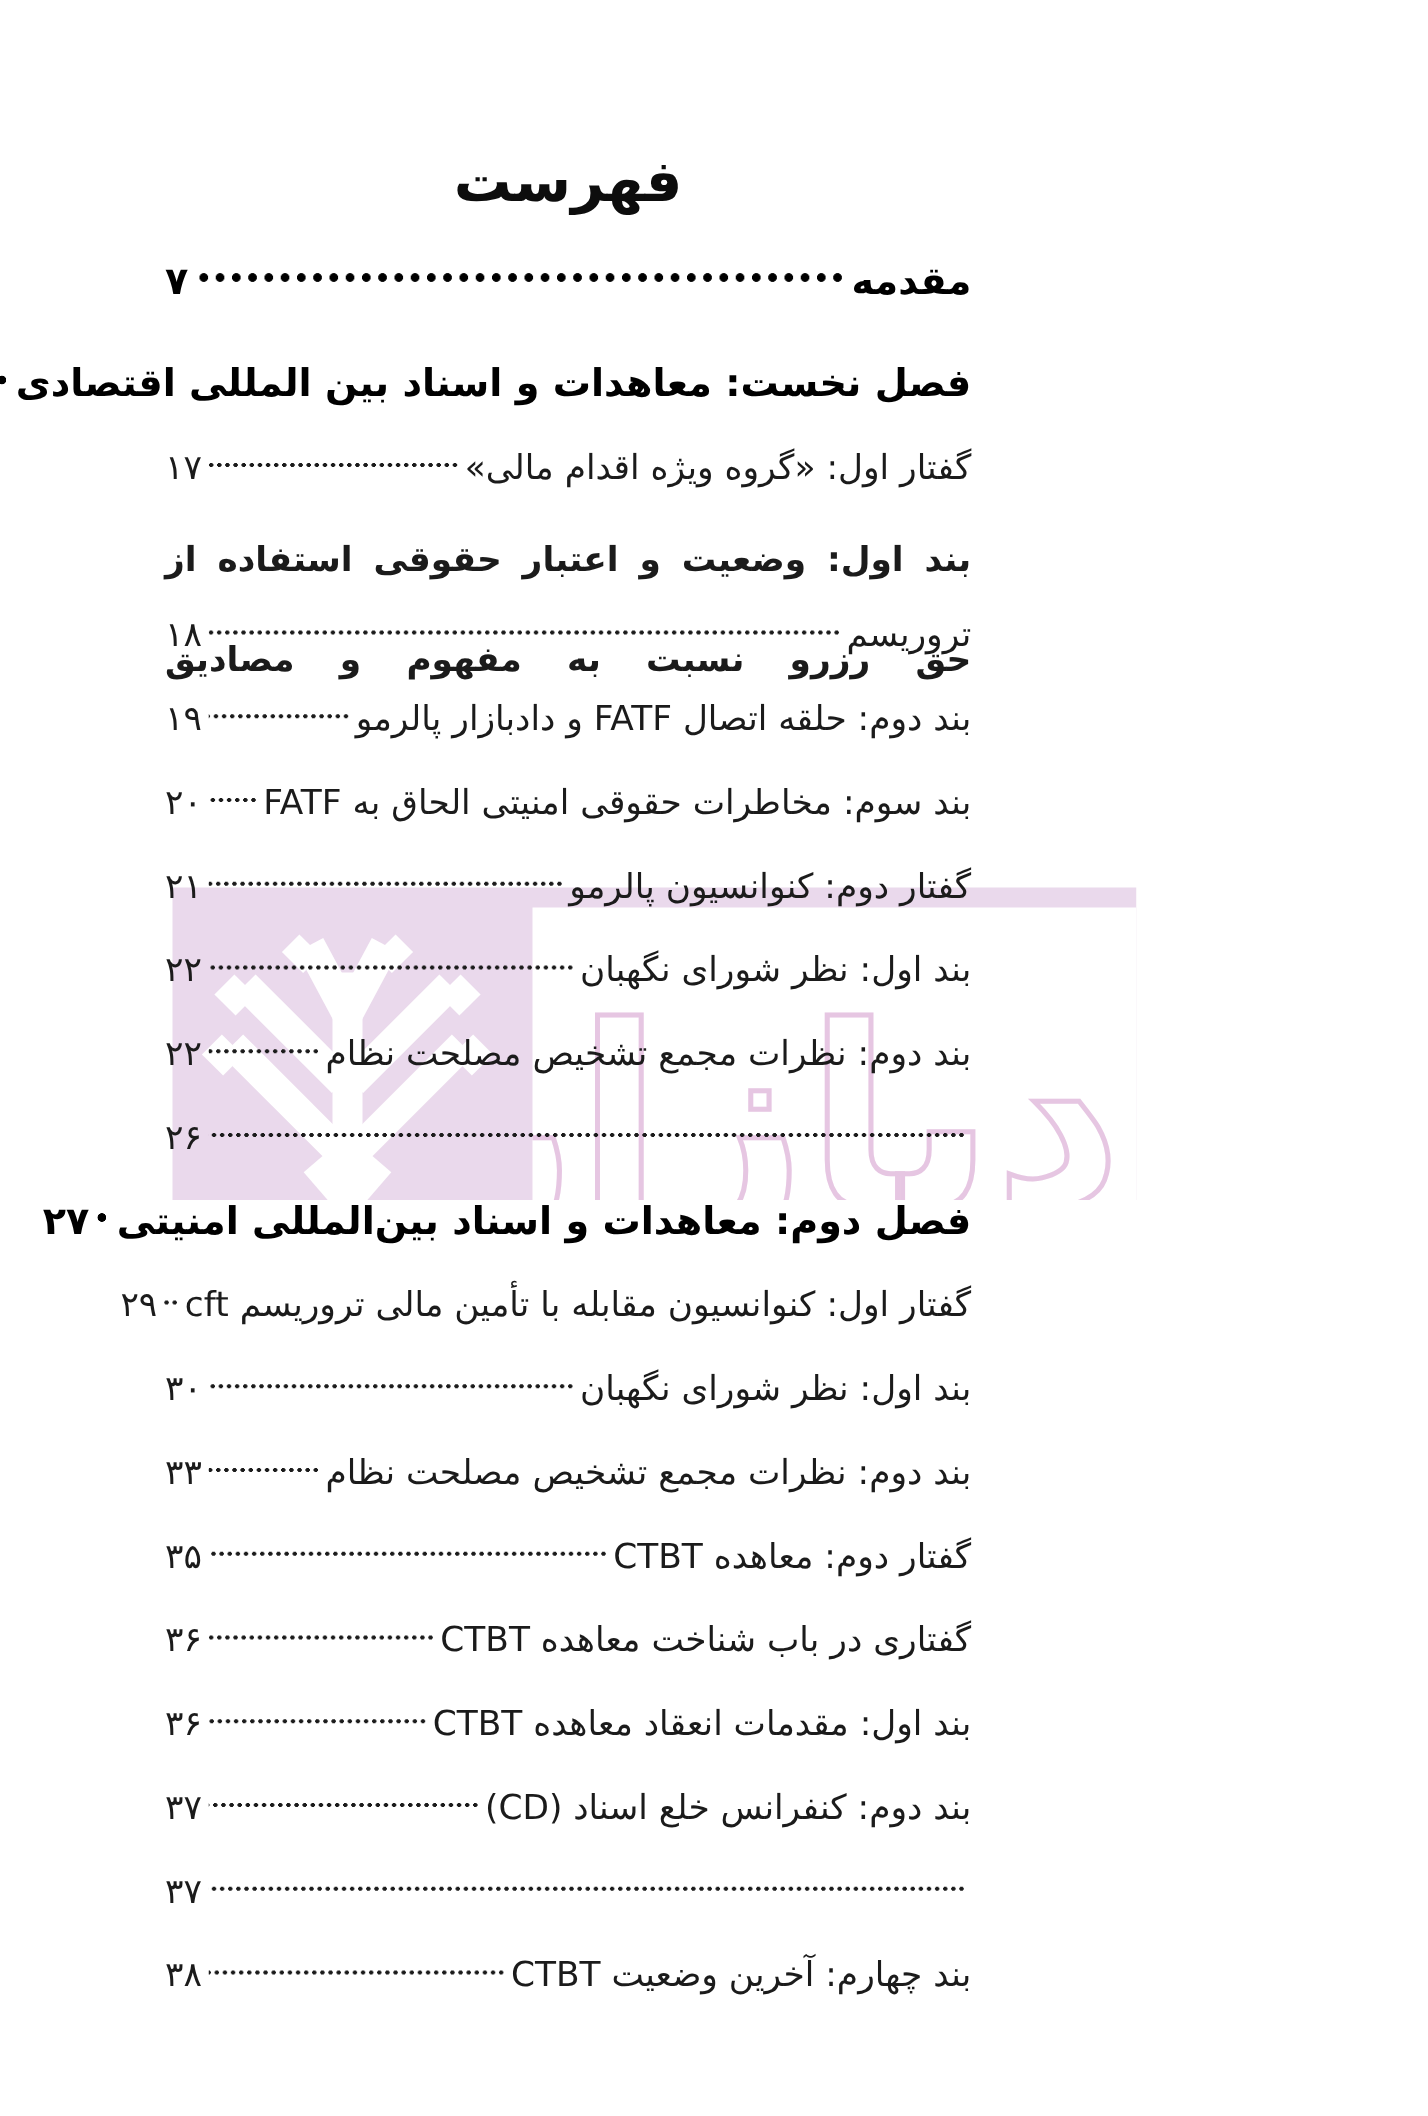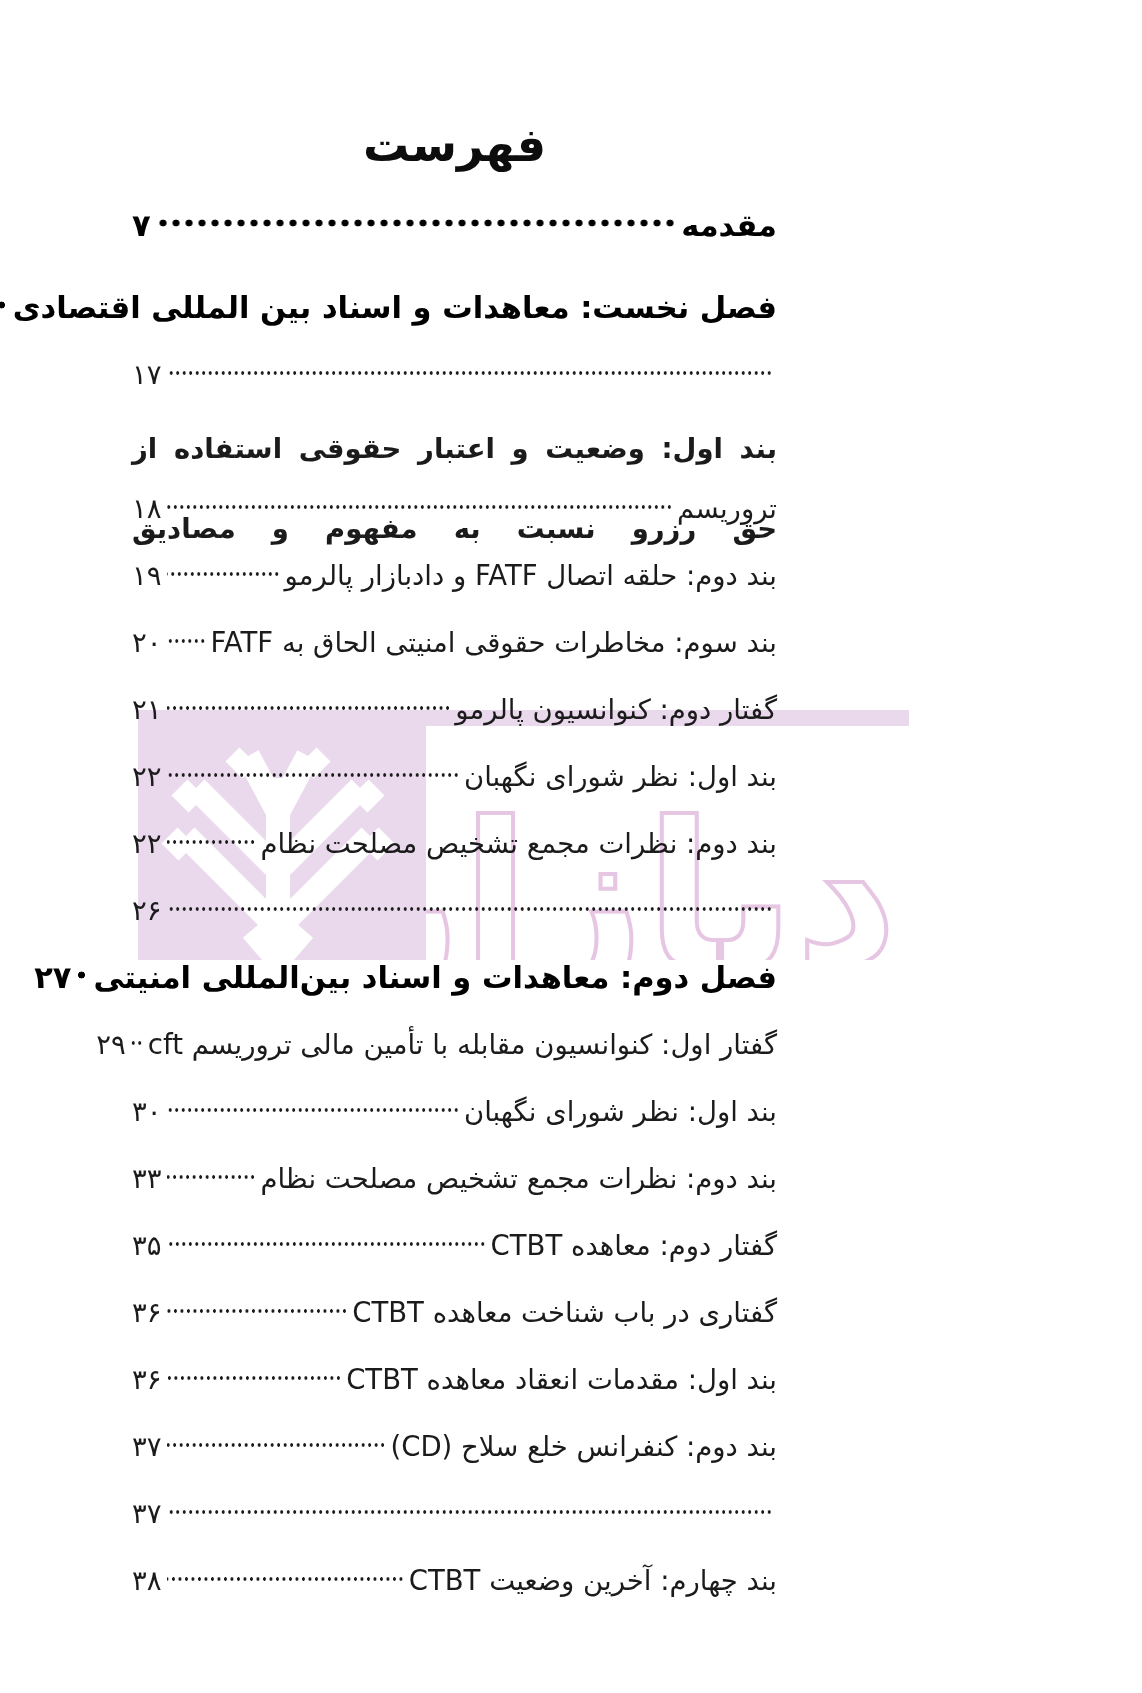--- a/index.html
+++ b/index.html
@@ -107,20 +107,21 @@
       <span class="t">مقدمه </span>
       <span class="leader"></span>
       <span class="p">۷</span>
     </div>
       <div class="row bold space">
       <span class="t">فصل نخست: معاهدات و اسناد بین المللی اقتصادی</span>
       <span class="leader"></span>
       <span class="p">۱۵</span>
     </div>
       <div class="row">
+      <span class="t">گفتار اول: «گروه ویژه اقدام مالی» </span>
       <span class="leader"></span>
       <span class="p">۱۷</span>
     </div>
       <div class="row full">
       <span class="t">بند اول: وضعیت و اعتبار حقوقی استفاده از حق رزرو نسبت به مفهوم و مصادیق</span>
 
     </div>
       <div class="row">
       <span class="t">تروریسم </span>
       <span class="leader"></span>
@@ -184,21 +185,21 @@
       <span class="t">گفتاری در باب شناخت معاهده CTBT</span>
       <span class="leader"></span>
       <span class="p">۳۶</span>
     </div>
       <div class="row">
       <span class="t">بند اول: مقدمات انعقاد معاهده CTBT</span>
       <span class="leader"></span>
       <span class="p">۳۶</span>
     </div>
       <div class="row">
-      <span class="t">بند دوم: کنفرانس خلع سلاح (CD)</span>
+      <span class="t">بند دوم: کنفرانس خلع اسناد (CD)</span>
       <span class="leader"></span>
       <span class="p">۳۷</span>
     </div>
       <div class="row">
       <span class="leader"></span>
       <span class="p">۳۷</span>
     </div>
       <div class="row">
       <span class="t">بند چهارم: آخرین وضعیت CTBT</span>
       <span class="leader"></span>

